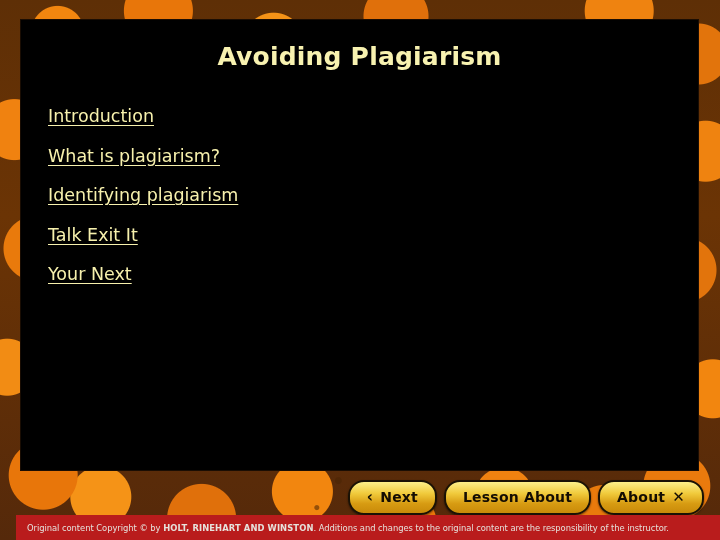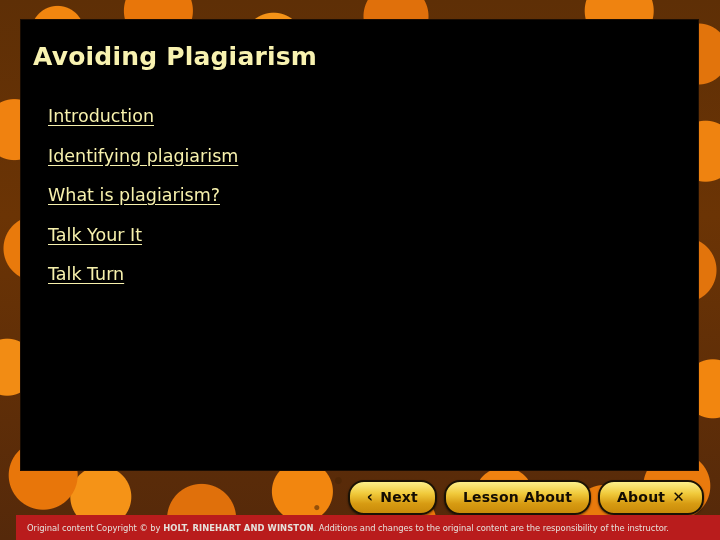--- a/index.html
+++ b/index.html
@@ -77,28 +77,27 @@
     height: 450px;
     background: #000000;
     box-shadow: 0 0 0 1px #1a0d03;
   }
 
   .slide-title {
     position: absolute;
     left: 0;
     top: 22px;
     width: 677px;
-    text-align: left;
+    text-align: center;
     color: #f8f2b0;
     font-family: "DejaVu Sans", sans-serif;
     font-weight: bold;
     font-size: 25px;
     letter-spacing: .2px;
     white-space: nowrap;
-    padding-left: 12px;
   }
 
   .link-list {
     position: absolute;
     left: 27px;
     top: 88px;
     width: 620px;
   }
   .link-item {
     display: block;
@@ -184,24 +183,24 @@
 
   <div class="bg-base"></div>
   <div class="bg-speckle"></div>
 
   <div class="content-panel">
 
     <div class="slide-title">Avoiding Plagiarism</div>
 
     <div class="link-list">
       <a class="link-item">Introduction</a>
+      <a class="link-item">What is plagiarism?</a>
       <a class="link-item">Identifying plagiarism</a>
-      <a class="link-item">What is plagiarism?</a>
-      <a class="link-item">Talk Your It</a>
-      <a class="link-item">Talk Turn</a>
+      <a class="link-item">Talk Exit It</a>
+      <a class="link-item">Your Next</a>
     </div>
 
   </div>
 
   <div class="nav-bar">
 
     <div class="nav-btn">
       <span class="glyph">‹</span>
       <span>Next</span>
     </div>

